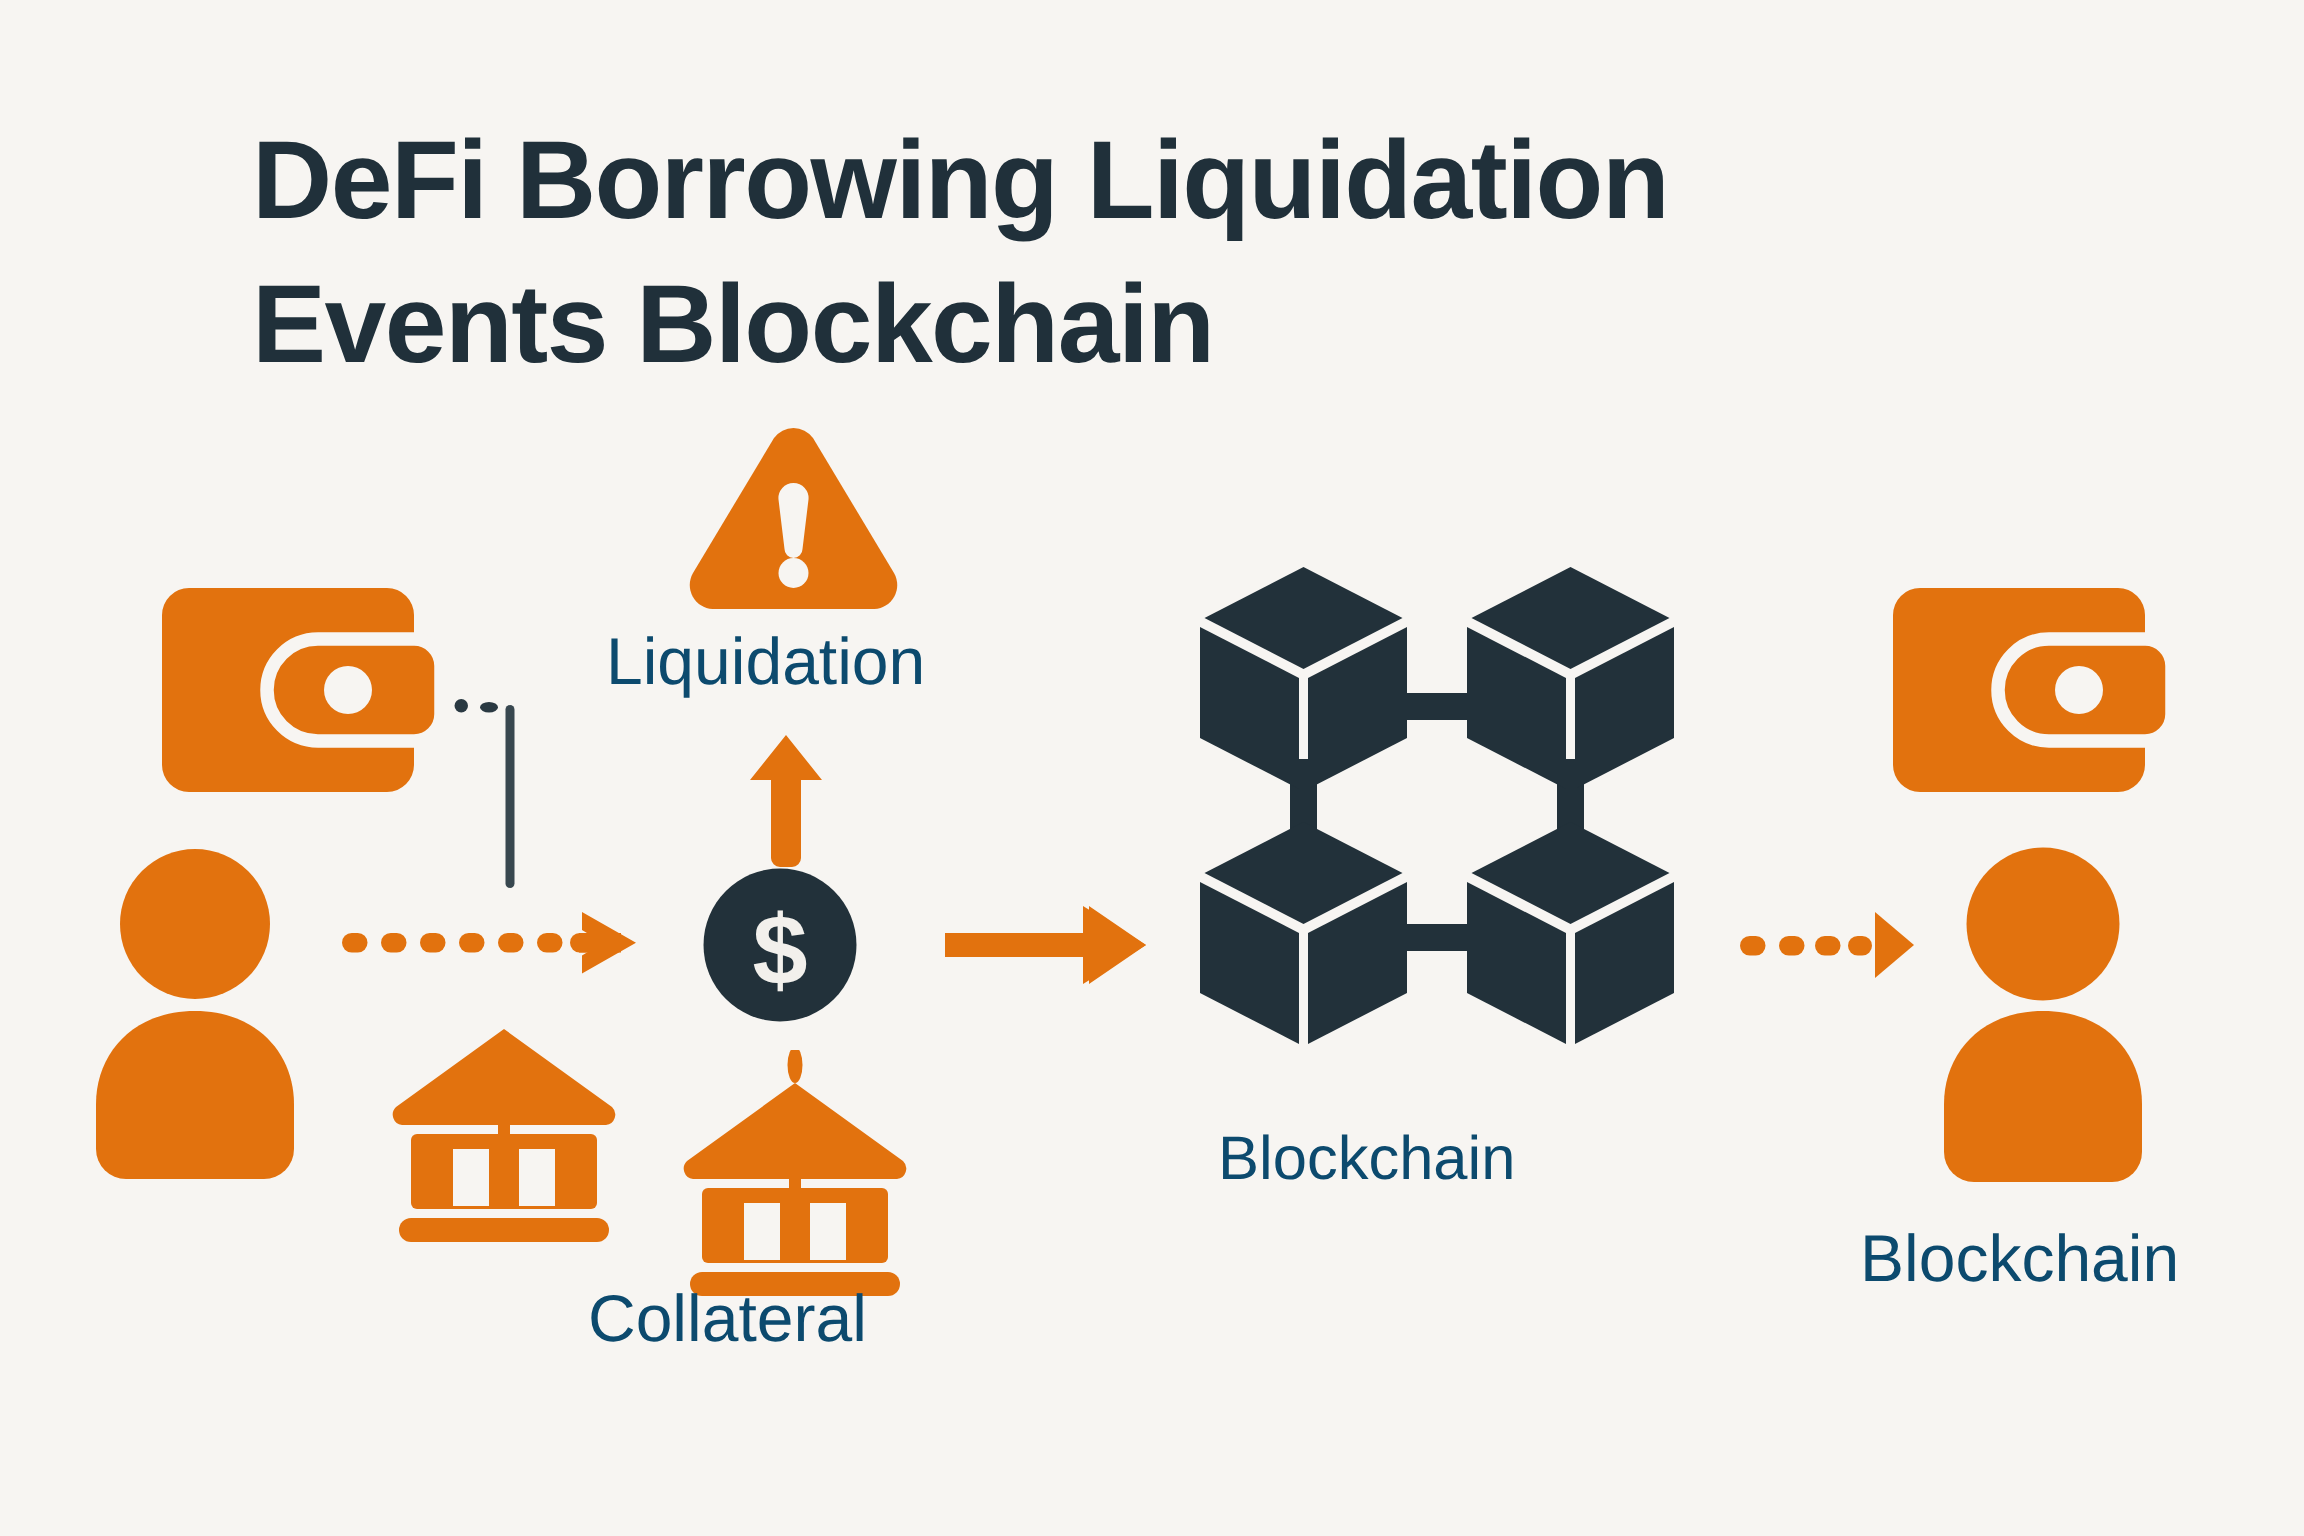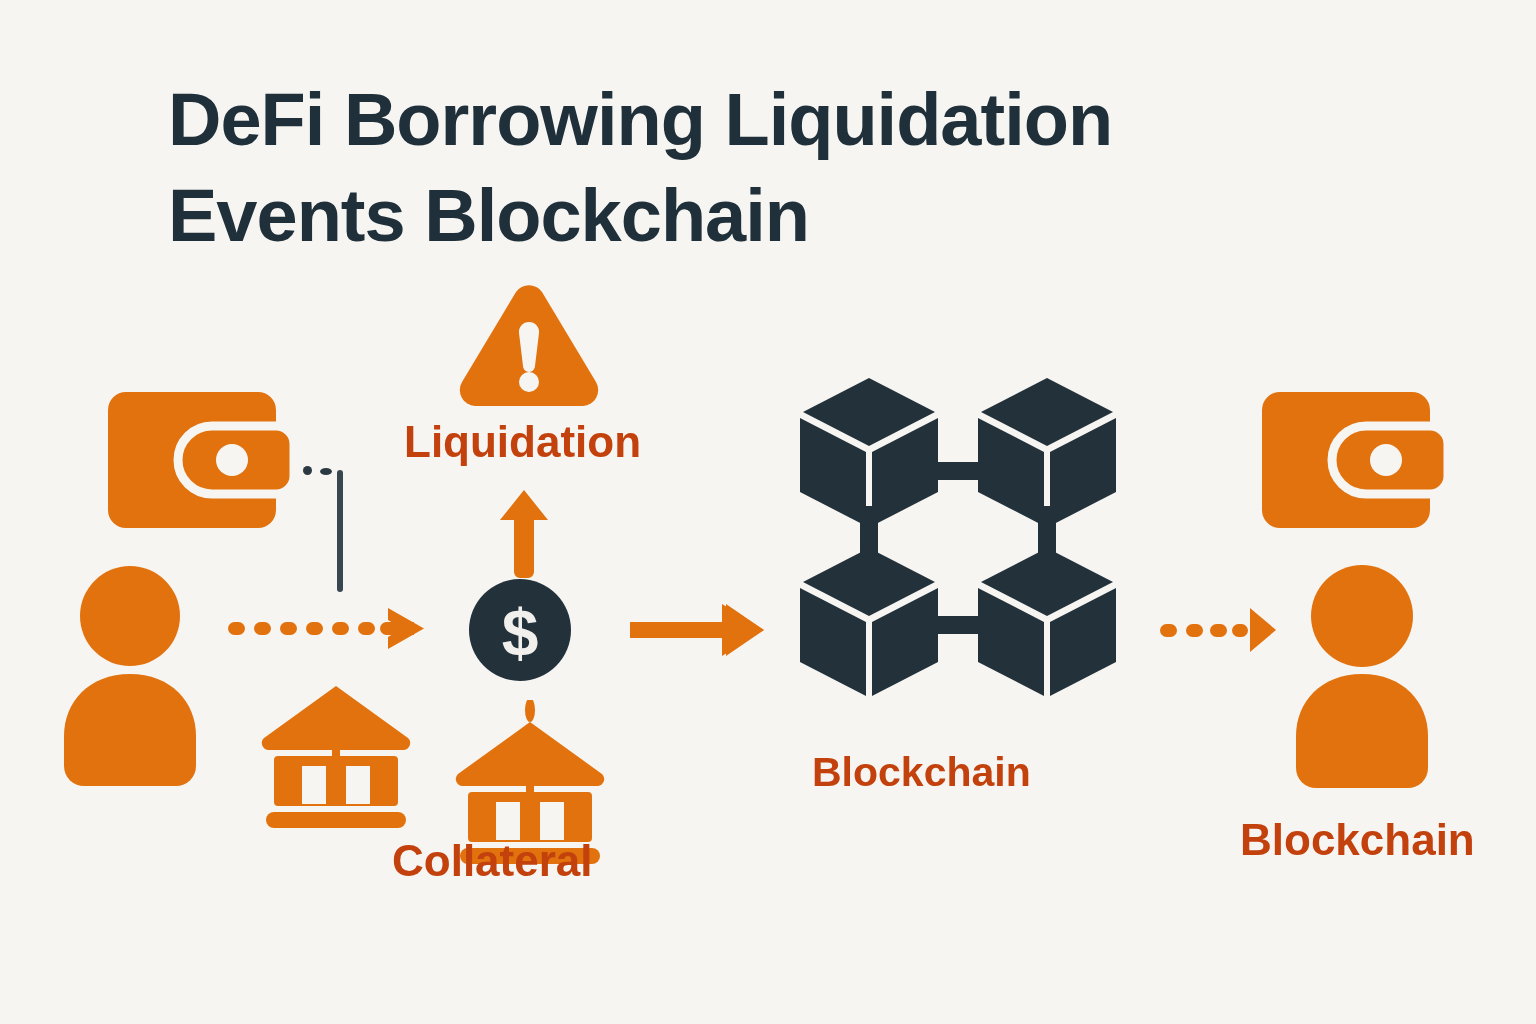--- a/index.html
+++ b/index.html
@@ -28,24 +28,24 @@
     line-height: 96px;
     letter-spacing: -1px;
     color: #20303a;
     white-space: pre-line;
   }
 
   
   .node-label {
     position: absolute;
     font-family: "Liberation Sans", sans-serif;
-    font-weight: bold;
+    font-weight: normal;
     font-size: 44px;
     line-height: 1;
-    color: #c2410c;
+    color: #0c4a6e;
     white-space: nowrap;
   }
 
   
   .icon { position: absolute; }
   .icon svg { display: block; width: 100%; height: 100%; }
 
   
   .dot-arrow { position: absolute; }
 
@@ -122,21 +122,21 @@
       <ellipse cx="78" cy="10" rx="5" ry="12" fill="#e2720e"></ellipse>
       <path d="M78 22 L150 74 a7 7 0 0 1 -4 12 H10 a7 7 0 0 1 -4 -12 Z" fill="#e2720e"></path>
       <rect x="74" y="74" width="8" height="20" fill="#e2720e"></rect>
       <path d="M20 92 H136 a4 4 0 0 1 4 4 V138 a4 4 0 0 1 -4 4 H20 a4 4 0 0 1 -4 -4 V96 a4 4 0 0 1 4 -4 Z" fill="#e2720e"></path>
       <rect x="44" y="102" width="24" height="38" fill="#f7f5f2"></rect>
       <rect x="88" y="102" width="24" height="38" fill="#f7f5f2"></rect>
       <rect x="8" y="148" width="140" height="16" rx="8" fill="#e2720e"></rect>
     </svg>
   </div>
 
-  <div class="node-label" style="left:392px; top:839px;">Collateral</div>
+  <div class="node-label" style="left:392px; top:858px;">Collateral</div>
 
   <div class="icon" style="left:456px; top:284px; width:146px; height:126px;">
     <svg viewBox="0 0 146 126" xmlns="http://www.w3.org/2000/svg">
       <path d="M60 8 a16 16 0 0 1 26 0 L140 98 a16 16 0 0 1 -13 24 H19 a16 16 0 0 1 -13 -24 Z" fill="#e2720e"></path>
       <path d="M73 38 a10 10 0 0 1 10 11 l-4 33 a6 6 0 0 1 -12 0 l-4 -33 a10 10 0 0 1 10 -11 Z" fill="#f7f5f2"></path>
       <circle cx="73" cy="98" r="10" fill="#f7f5f2"></circle>
     </svg>
   </div>
 
   <div class="node-label" style="left:404px; top:420px;">Liquidation</div>

